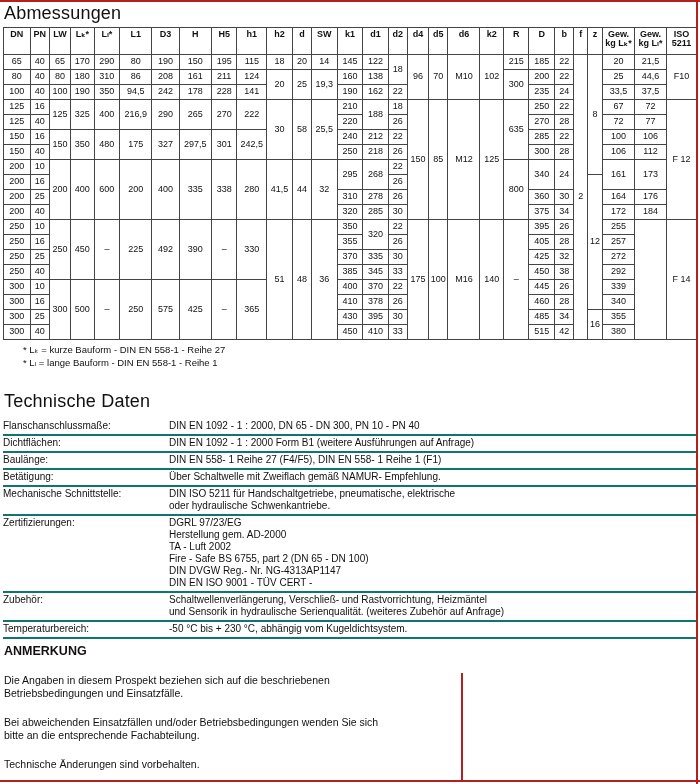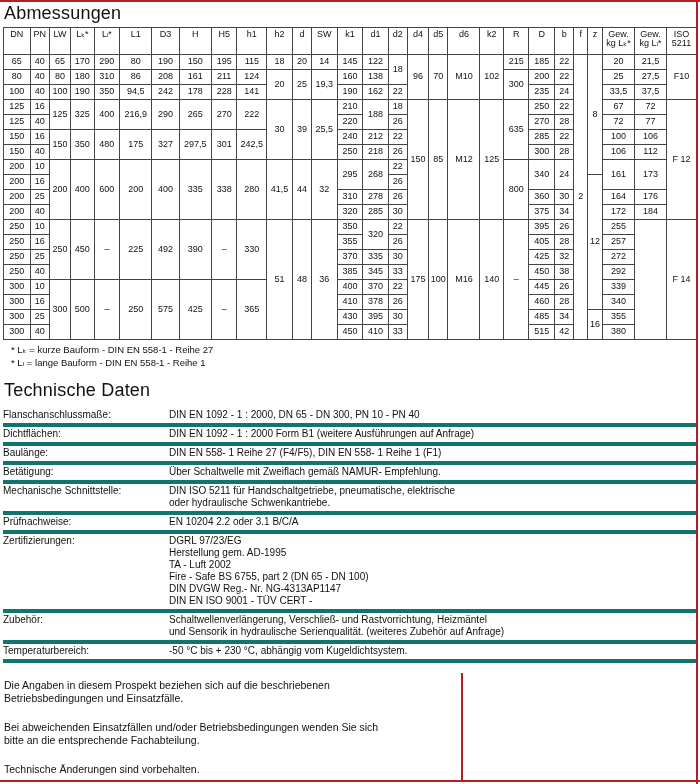--- a/index.html
+++ b/index.html
@@ -3,34 +3,34 @@
 <meta charset="utf-8">
 <style>
   html,body{margin:0;padding:0}
   body{
     width:700px;height:784px;background:#ffffff;color:#111;
     font-family:"Liberation Sans","DejaVu Sans",sans-serif;
     position:relative;overflow:hidden;
   }
   .page{padding:2px 3px 0 3px;position:relative}
   .h1{font-size:18px;font-weight:400;margin:1px 0 3px 1px;letter-spacing:.2px}
-  .h1-tech{margin-top:11px;margin-bottom:7px}
+  .h1-tech{margin-top:22px;margin-bottom:7px}
 
   
   table.dims{border-collapse:collapse;table-layout:fixed;width:694px;font-size:9px;line-height:1.05}
   .dims th,.dims td{border:1px solid #444;padding:0;text-align:center;overflow:hidden}
   .dims td{height:14px}
-  .dims th{font-weight:400;vertical-align:top;padding-top:2px;height:24px}
-
-  .footnotes{margin:4px 0 0 8px}
+  .dims th{font-weight:700;vertical-align:top;padding-top:2px;height:24px}
+
+  .footnotes{margin:4px 0 0 20px}
   .footnote{font-size:9.5px;line-height:12px;margin-bottom:1px}
 
   
   table.tech{border-collapse:collapse;width:694px;font-size:10px;margin-top:3px}
-  .tech td{border-bottom:4px solid #0f766e;vertical-align:top;padding:1px 0 2px 0}
+  .tech td{border-bottom:2px solid #0f766e;vertical-align:top;padding:1px 0 2px 0}
   .tech td.lbl{width:166px}
   .tech .tline{line-height:12px}
 
   
   .anm{margin:5px 0 0 1px}
   .anm-h{font-size:12.5px;font-weight:700;margin:4px 0 7px 0}
   .anm p{font-size:10.5px;line-height:13px;margin:16px 0 9px 0;max-width:385px}
 
   
   .red{position:absolute;background:#b42020}
@@ -153,21 +153,21 @@
           <td>124</td>
           <td rowspan="2">20</td>
           <td rowspan="2">25</td>
           <td rowspan="2">19,3</td>
           <td>160</td>
           <td>138</td>
           <td rowspan="2">300</td>
           <td>200</td>
           <td>22</td>
           <td>25</td>
-          <td>27,5</td>
+          <td>44,6</td>
         </tr>
         <tr>
           <td>100</td>
           <td>40</td>
           <td>100</td>
           <td>190</td>
           <td>350</td>
           <td>94,5</td>
           <td>242</td>
           <td>178</td>
@@ -186,21 +186,21 @@
           <td>16</td>
           <td rowspan="2">125</td>
           <td rowspan="2">325</td>
           <td rowspan="2">400</td>
           <td rowspan="2">216,9</td>
           <td rowspan="2">290</td>
           <td rowspan="2">265</td>
           <td rowspan="2">270</td>
           <td rowspan="2">222</td>
           <td rowspan="4">30</td>
-          <td rowspan="4">39</td>
+          <td rowspan="4">58</td>
           <td rowspan="4">25,5</td>
           <td>210</td>
           <td rowspan="2">188</td>
           <td>18</td>
           <td rowspan="8">150</td>
           <td rowspan="8">85</td>
           <td rowspan="8">M12</td>
           <td rowspan="8">125</td>
           <td rowspan="4">635</td>
           <td>250</td>
@@ -443,30 +443,24 @@
           </td>
         </tr>
         <tr>
           <td class="lbl">Mechanische Schnittstelle:</td>
           <td>
             <div class="tline">DIN ISO 5211 für Handschaltgetriebe, pneumatische, elektrische</div>
             <div class="tline">oder hydraulische Schwenkantriebe.</div>
           </td>
         </tr>
         <tr>
-          <td class="lbl">Prüfnachweise:</td>
-          <td>
-            <div class="tline">EN 10204 2.2 oder 3.1 B/C/A</div>
-          </td>
-        </tr>
-        <tr>
           <td class="lbl">Zertifizierungen:</td>
           <td>
             <div class="tline">DGRL 97/23/EG</div>
-            <div class="tline">Herstellung gem. AD-1995</div>
+            <div class="tline">Herstellung gem. AD-2000</div>
             <div class="tline">TA - Luft 2002</div>
             <div class="tline">Fire - Safe BS 6755, part 2 (DN 65 - DN 100)</div>
             <div class="tline">DIN DVGW Reg.- Nr. NG-4313AP1147</div>
             <div class="tline">DIN EN ISO 9001 - TÜV CERT -</div>
           </td>
         </tr>
         <tr>
           <td class="lbl">Zubehör:</td>
           <td>
             <div class="tline">Schaltwellenverlängerung, Verschließ- und Rastvorrichtung, Heizmäntel</div>
@@ -476,20 +470,21 @@
         <tr>
           <td class="lbl">Temperaturbereich:</td>
           <td>
             <div class="tline">-50 °C bis + 230 °C, abhängig vom Kugeldichtsystem.</div>
           </td>
         </tr>
       </tbody>
     </table>
 
   <div class="anm">
+    <div class="anm-h">ANMERKUNG</div>
     <div>
         <p>Die Angaben in diesem Prospekt beziehen sich auf die beschriebenen Betriebsbedingungen und Einsatzfälle.</p>
         <p>Bei abweichenden Einsatzfällen und/oder Betriebsbedingungen wenden Sie sich bitte an die entsprechende Fachabteilung.</p>
         <p>Technische Änderungen sind vorbehalten.</p>
       </div>
   </div>
 
 </div>
 
 <div class="red red-top"></div>

